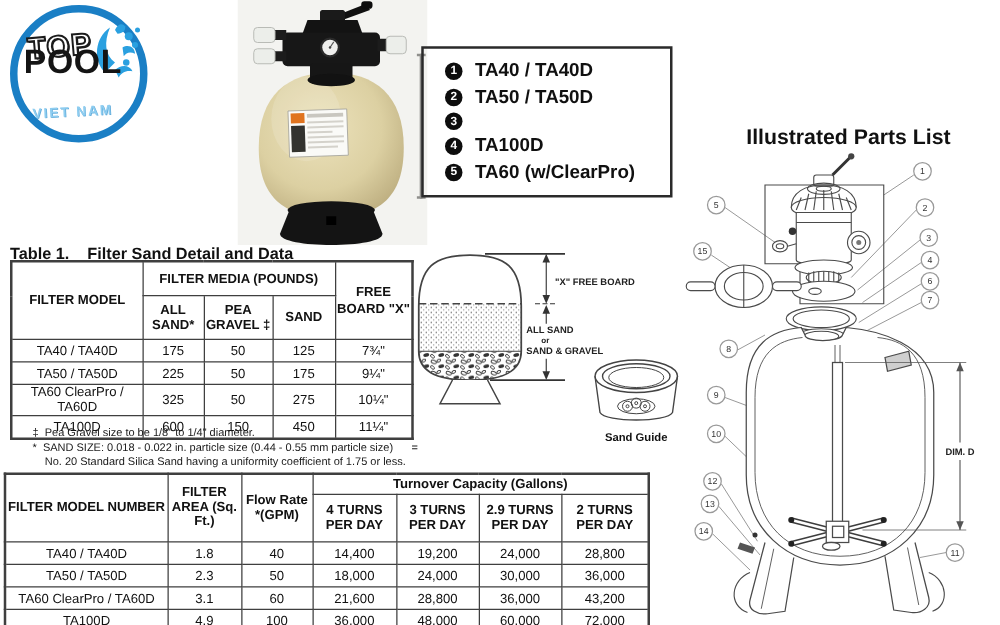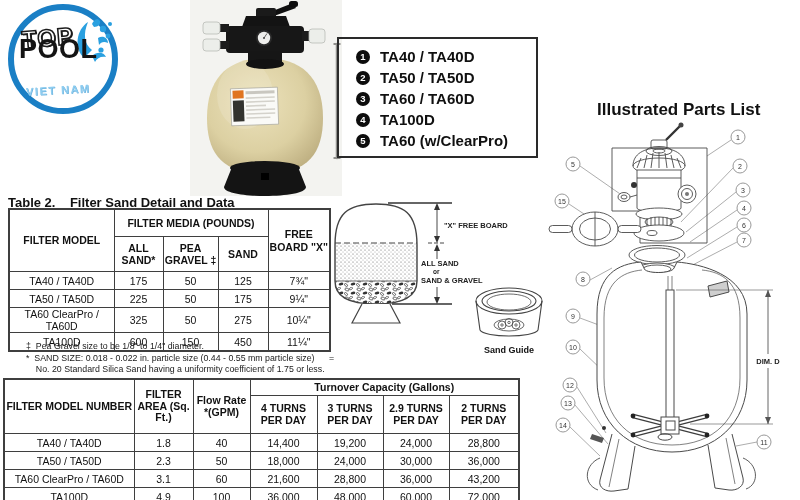--- a/index.html
+++ b/index.html
@@ -136,21 +136,20 @@
   <div class="model-item">
     <span class="model-num">1</span>
     <span>TA40 / TA40D</span>
   </div>
   <div class="model-item">
     <span class="model-num">2</span>
     <span>TA50 / TA50D</span>
   </div>
   <div class="model-item">
     <span class="model-num">3</span>
-    <span>TA60 / TA60D</span>
   </div>
   <div class="model-item">
     <span class="model-num">4</span>
     <span>TA100D</span>
   </div>
   <div class="model-item">
     <span class="model-num">5</span>
     <span>TA60 (w/ClearPro)</span>
   </div>
 </div>
@@ -327,21 +326,21 @@
         <circle cx="23" cy="307" r="7" fill="#fff" stroke="#999"></circle>
         <text x="23" y="309.5" text-anchor="middle">14</text>
       </g>
     <g>
         <circle cx="22" cy="83" r="7" fill="#fff" stroke="#999"></circle>
         <text x="22" y="85.5" text-anchor="middle">15</text>
       </g>
   </g>
 </svg>
 
-<div class="abs t2-title">Table 2.    Filter Sand Detail and Data</div>
+<div class="abs t2-title">Table 1.    Filter Sand Detail and Data</div>
 
 <table class="t2">
   <colgroup>
       <col style="width:105px">
       <col style="width:49px">
       <col style="width:55px">
       <col style="width:50px">
       <col style="width:62px">
     </colgroup>
   <thead>

